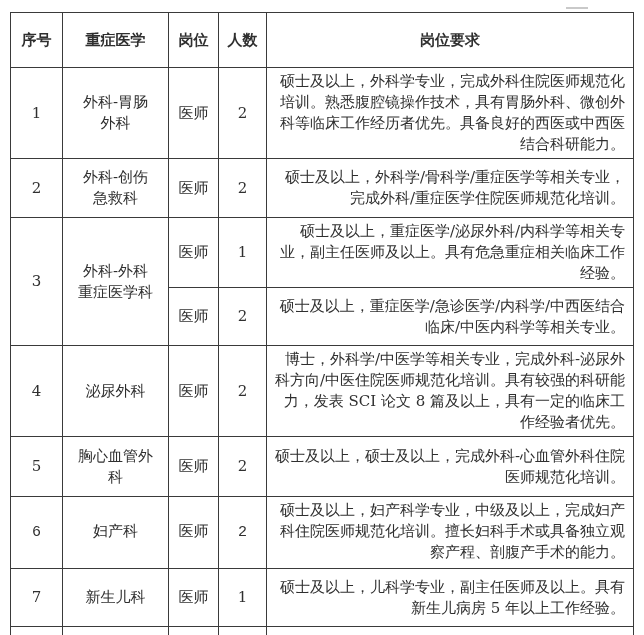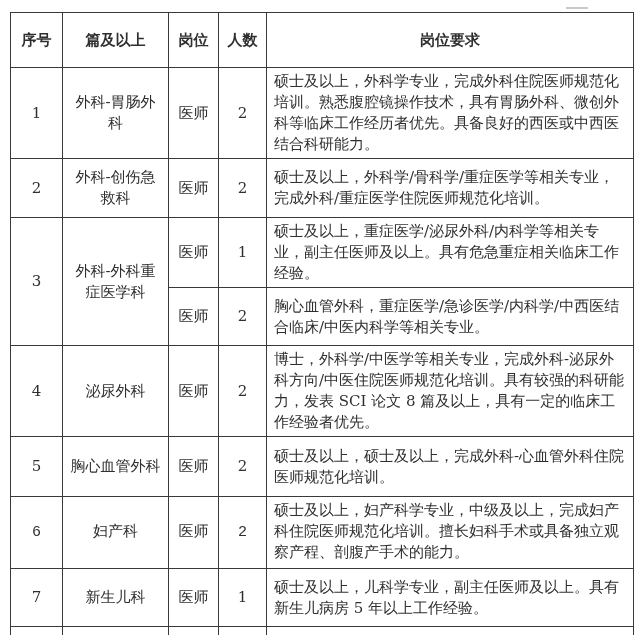--- a/index.html
+++ b/index.html
@@ -45,24 +45,24 @@
     text-align: center;
     height: 50px;
     padding: 2px 4px;
   }
   td.c-no, td.c-post, td.c-count {
     text-align: center;
     padding: 2px 4px;
   }
   td.c-dept {
     text-align: center;
-    padding: 2px 5px;
+    padding: 2px 13px;
   }
   td.c-req {
-    text-align: left;
+    text-align: right;
     padding: 3px 8px 3px 7px;
   }
   tr.r1  td { height: 83px; }
   tr.r2  td { height: 52px; }
   tr.r3a td { height: 62px; }
   tr.r3b td { height: 51px; }
   tr.r4  td { height: 84px; }
   tr.r5  td { height: 53px; }
   tr.r6  td { height: 65px; font-family: Liberation Mono, monospace; }
   tr.r7  td { height: 51px; }
@@ -78,21 +78,21 @@
     <colgroup>
       <col style="width:52px">
       <col style="width:106px">
       <col style="width:50px">
       <col style="width:48px">
       <col style="width:367px">
     </colgroup>
     <thead>
       <tr>
         <th>序号</th>
-        <th>篇及以上</th>
+        <th>重症医学</th>
         <th>岗位</th>
         <th>人数</th>
         <th>岗位要求</th>
       </tr>
     </thead>
     <tbody>
       <tr class="r1">
         <td class="c-no">1</td>
         <td class="c-dept">外科-胃肠外科</td>
         <td class="c-post">医师</td>
@@ -109,21 +109,21 @@
       <tr class="r3a">
         <td class="c-no" rowspan="2">3</td>
         <td class="c-dept" rowspan="2">外科-外科重症医学科</td>
         <td class="c-post">医师</td>
         <td class="c-count">1</td>
         <td class="c-req">硕士及以上，重症医学/泌尿外科/内科学等相关专业，副主任医师及以上。具有危急重症相关临床工作经验。</td>
       </tr>
       <tr class="r3b">
         <td class="c-post">医师</td>
         <td class="c-count">2</td>
-        <td class="c-req">胸心血管外科，重症医学/急诊医学/内科学/中西医结合临床/中医内科学等相关专业。</td>
+        <td class="c-req">硕士及以上，重症医学/急诊医学/内科学/中西医结合临床/中医内科学等相关专业。</td>
       </tr>
       <tr class="r4">
         <td class="c-no">4</td>
         <td class="c-dept">泌尿外科</td>
         <td class="c-post">医师</td>
         <td class="c-count">2</td>
         <td class="c-req">博士，外科学/中医学等相关专业，完成外科-泌尿外科方向/中医住院医师规范化培训。具有较强的科研能力，发表 SCI 论文 8 篇及以上，具有一定的临床工作经验者优先。</td>
       </tr>
       <tr class="r5">
         <td class="c-no">5</td>

